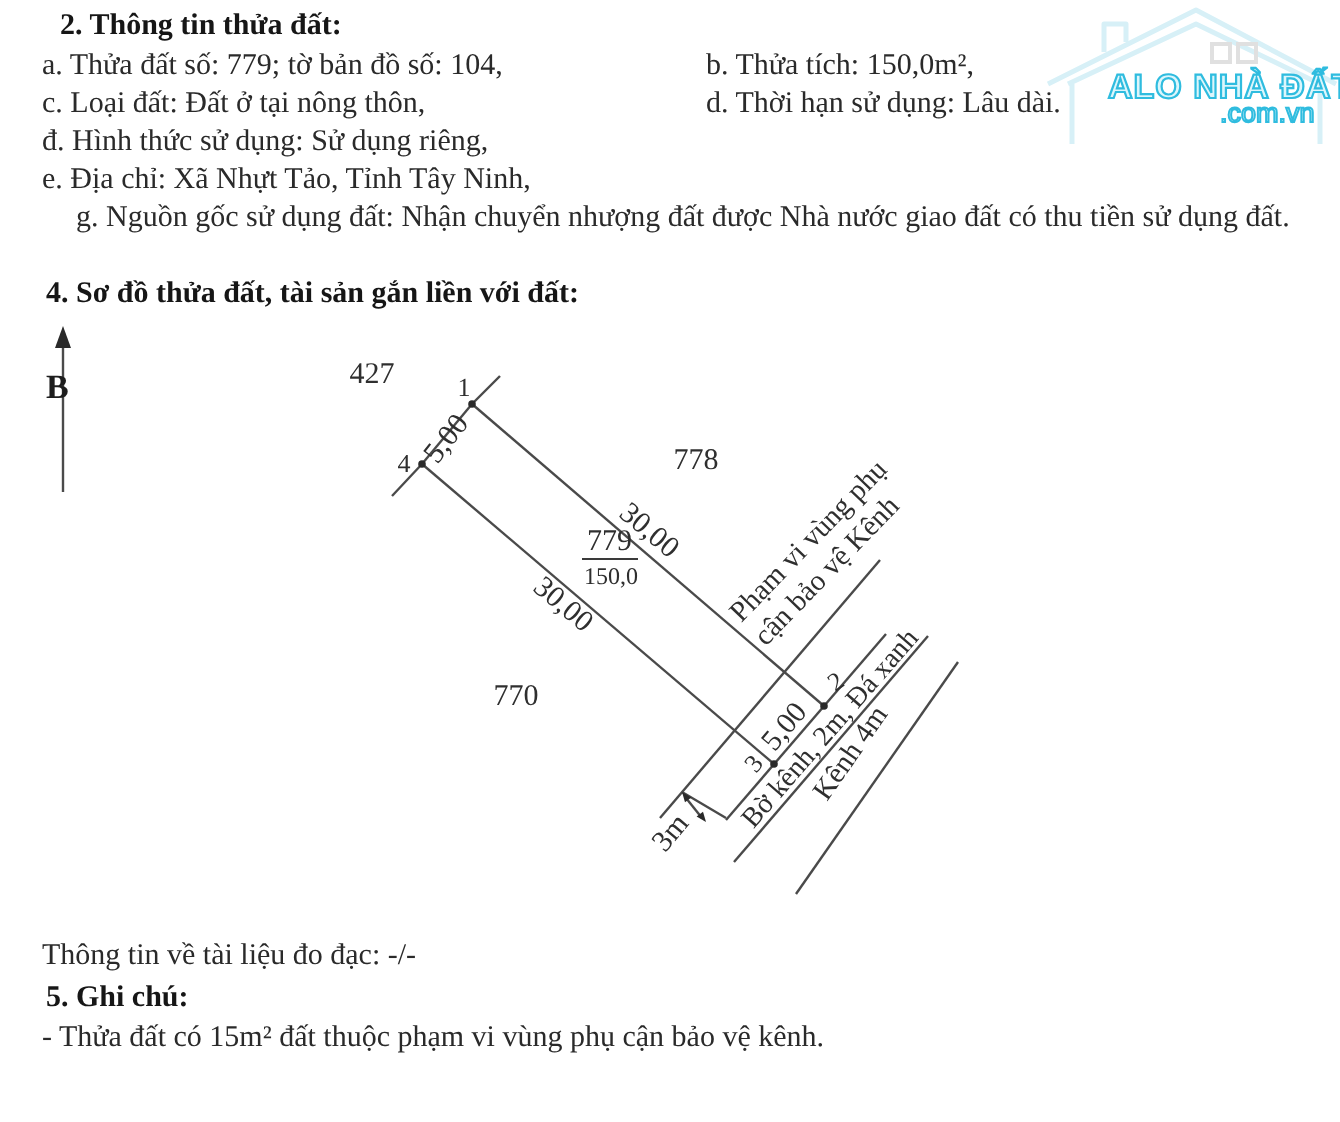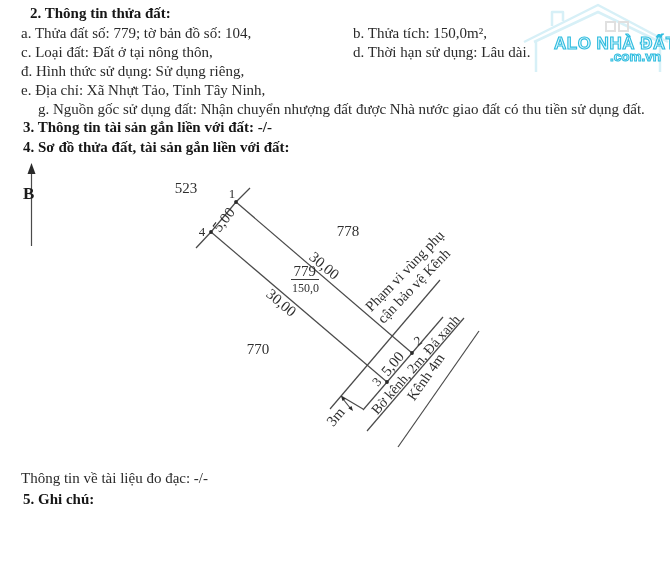--- a/index.html
+++ b/index.html
@@ -15,21 +15,21 @@
   .frac .num{display:inline-block;border-bottom:1.4px solid #3a3a3a;padding:0 3px 0 3px;
              font-size:15px;line-height:16px;}
   .frac .den{font-size:12px;line-height:15px;margin-top:1px;}
   .north-b{position:absolute;left:23px;top:184px;z-index:3;font-weight:700;font-size:17px;color:#1d1d1d;}
   .watermark{position:absolute;left:518px;top:0;width:152px;height:78px;z-index:1;}
   .wm-house{position:absolute;left:0;top:0;}
   .wm-brand{position:absolute;left:36px;top:34px;z-index:2;white-space:nowrap;
             font-family:"Liberation Sans","DejaVu Sans",sans-serif;font-weight:700;font-size:17px;
             letter-spacing:0.5px;color:#dcf6fc;-webkit-text-stroke:1.1px #2fbcdf;}
   .wm-dom{position:absolute;left:92px;top:49px;z-index:2;white-space:nowrap;
-          font-family:"Liberation Sans","DejaVu Sans",sans-serif;font-weight:700;font-size:13.5px;
+          font-family:"Liberation Sans","DejaVu Sans",sans-serif;font-weight:400;font-size:13.5px;
           color:#dcf6fc;-webkit-text-stroke:1px #2fbcdf;}
   .pz{line-height:17px;font-size:14.5px;text-align:left;}
 </style>
 </head>
 <body>
 
 <div class="page">
 
   <div class="watermark">
     <svg class="wm-house" width="152" height="78" viewBox="0 0 152 78">
@@ -50,25 +50,25 @@
   </div>
 
   <div class="txt bold" style="left:30px;top:5px">2. Thông tin thửa đất:</div>
   <div class="txt" style="left:21px;top:25px">a. Thửa đất số: 779; tờ bản đồ số: 104,</div>
   <div class="txt" style="left:353px;top:25px">b. Thửa tích: 150,0m²,</div>
   <div class="txt" style="left:353px;top:44px">d. Thời hạn sử dụng: Lâu dài.</div>
   <div class="txt" style="left:21px;top:44px">c. Loại đất: Đất ở tại nông thôn,</div>
   <div class="txt" style="left:21px;top:82px">e. Địa chỉ: Xã Nhựt Tảo, Tỉnh Tây Ninh,</div>
   <div class="txt" style="left:21px;top:63px">đ. Hình thức sử dụng: Sử dụng riêng,</div>
   <div class="txt" style="left:38px;top:101px">g. Nguồn gốc sử dụng đất: Nhận chuyển nhượng đất được Nhà nước giao đất có thu tiền sử dụng đất.</div>
-  <div class="txt bold" style="left:23px;top:119px">3. Thông tin tài sản gắn liền với đất: -/-</div>
   <div class="txt bold" style="left:23px;top:139px">4. Sơ đồ thửa đất, tài sản gắn liền với đất:</div>
 
   <div class="txt" style="left:21px;top:470px">Thông tin về tài liệu đo đạc: -/-</div>
   <div class="txt bold" style="left:23px;top:491px">5. Ghi chú:</div>
+  <div class="txt" style="left:21px;top:511px">- Thửa đất có 15m² đất thuộc phạm vi vùng phụ cận bảo vệ kênh.</div>
 
   <svg class="diagram-svg" width="670" height="561" viewBox="0 0 670 561">
     <g stroke="#4a4a4a" stroke-width="1.2" fill="none">
       <g>
         <line x1="31.5" y1="246" x2="31.5" y2="172"></line>
         <polygon points="31.5,163 27.5,174 35.5,174" fill="#2a2a2a" stroke="none"></polygon>
       </g>
       <g>
         <line x1="236" y1="202" x2="412" y2="353"></line>
         <line x1="443" y1="317" x2="363" y2="410"></line>
@@ -94,21 +94,21 @@
         <circle cx="236" cy="202" r="1.9"></circle>
         <circle cx="412" cy="353" r="1.9"></circle>
         <circle cx="387" cy="382" r="1.9"></circle>
         <circle cx="211" cy="232" r="1.9"></circle>
       </g>
     </g>
   </svg>
 
   <div class="north-b">B</div>
 
-  <div class="dlab" style="left:186px;top:188px">523</div>
+  <div class="dlab" style="left:186px;top:188px">427</div>
   <div class="dlab" style="left:348px;top:231px">778</div>
   <div class="dlab" style="left:258px;top:349px">770</div>
 
   <div class="dlab vlab" style="left:232px;top:194px">1</div>
   <div class="dlab vlab" style="left:418px;top:341px;transform:translate(-50%,-50%) rotate(-35deg)">2</div>
   <div class="dlab vlab" style="left:377px;top:382px;transform:translate(-50%,-50%) rotate(-50deg)">3</div>
   <div class="dlab vlab" style="left:202px;top:232px">4</div>
 
   <div class="dlab" style="left:224px;top:220px;transform:translate(-50%,-50%) rotate(-52deg)">5,00</div>
   <div class="dlab" style="left:393px;top:364px;transform:translate(-50%,-50%) rotate(-50deg)">5,00</div>

